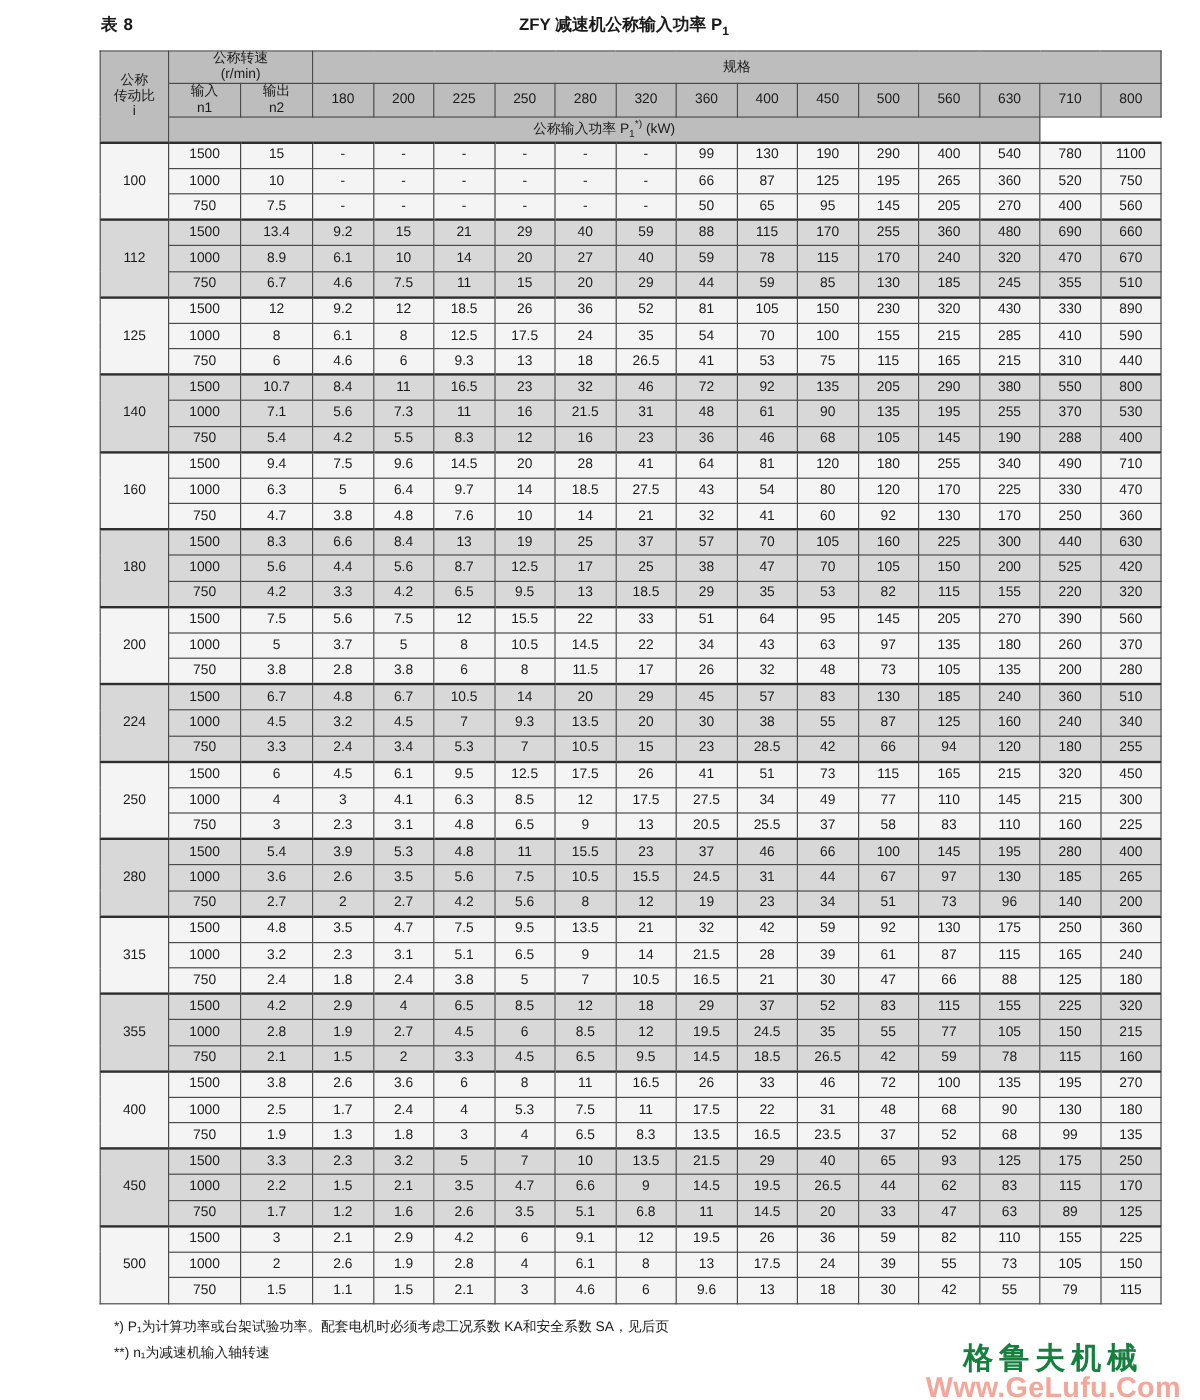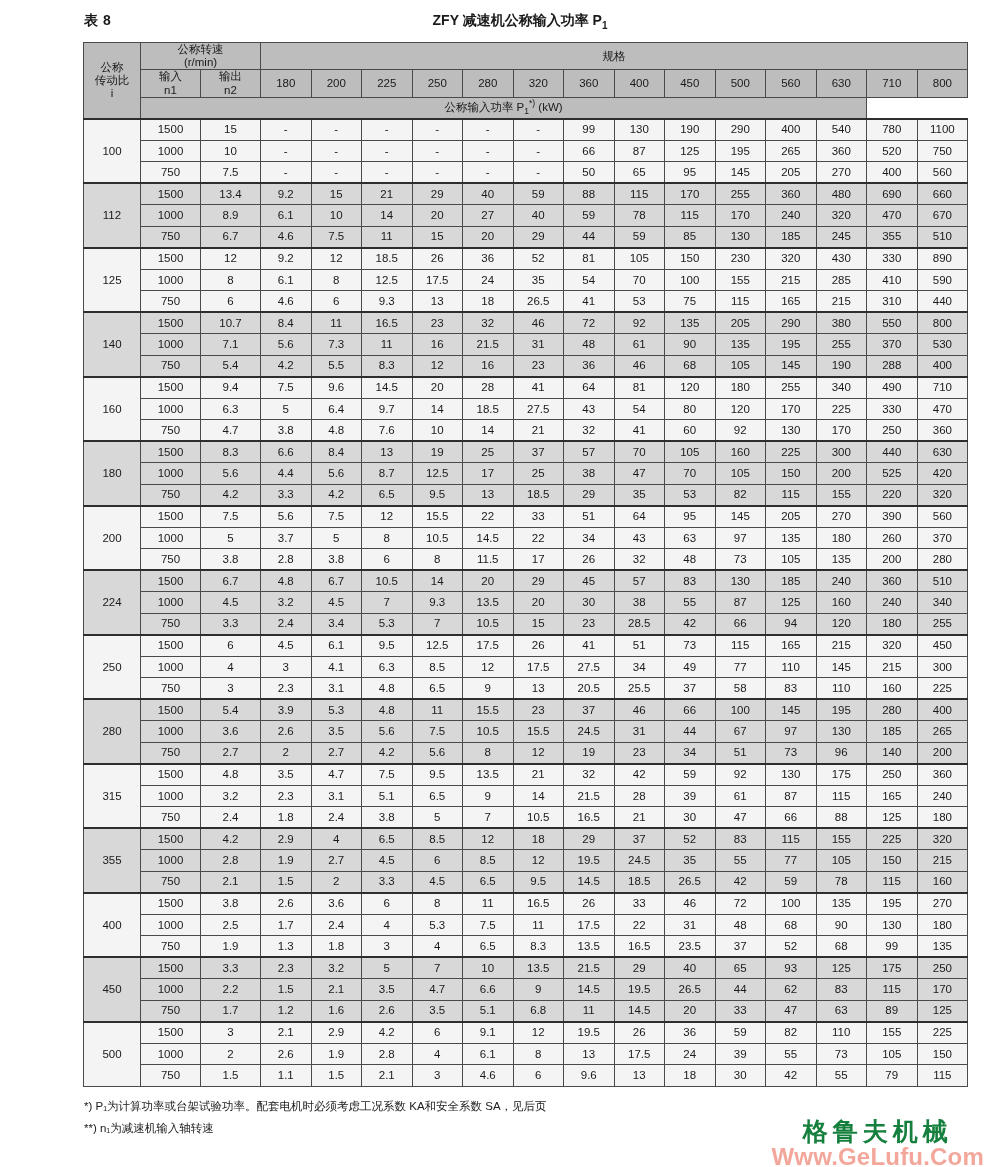--- a/index.html
+++ b/index.html
@@ -79,21 +79,21 @@
 
   
   .notes {
     margin-left: 84px;
     margin-top: 9px;
     font-size: 11.5px;
     line-height: 1.9;
     color: #1a1a1a;
     max-width: 640px;
   }
-  .notes div { white-space: nowrap; }
+  .notes div { white-space: nowrap; margin-left: 11px; }
 
   
   .watermark {
     position: absolute;
     right: 16px;
     bottom: 6px;
     text-align: center;
     color: #f0998e;
     pointer-events: none;
     user-select: none;

